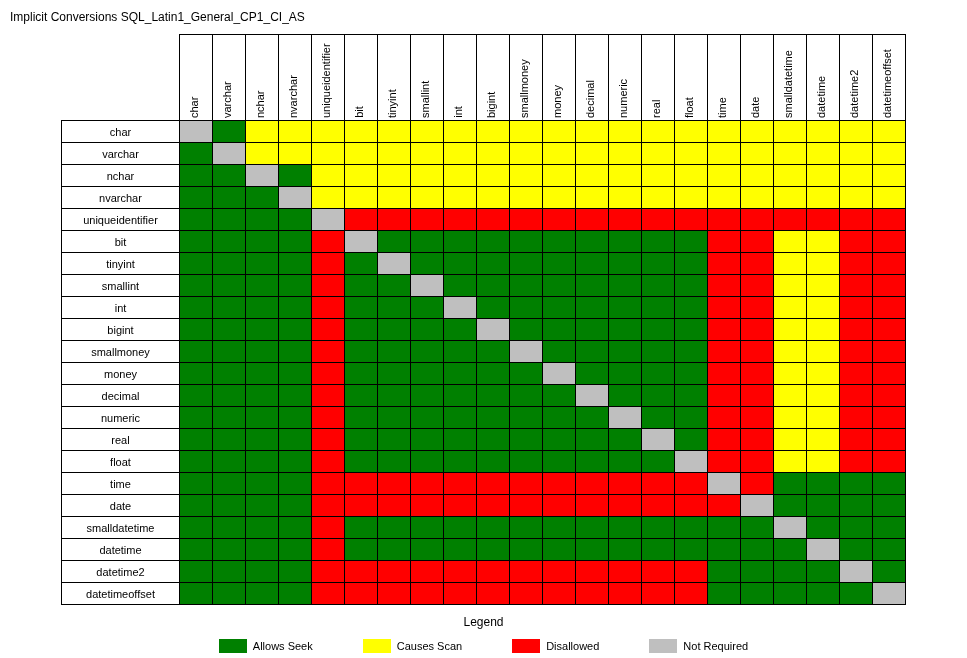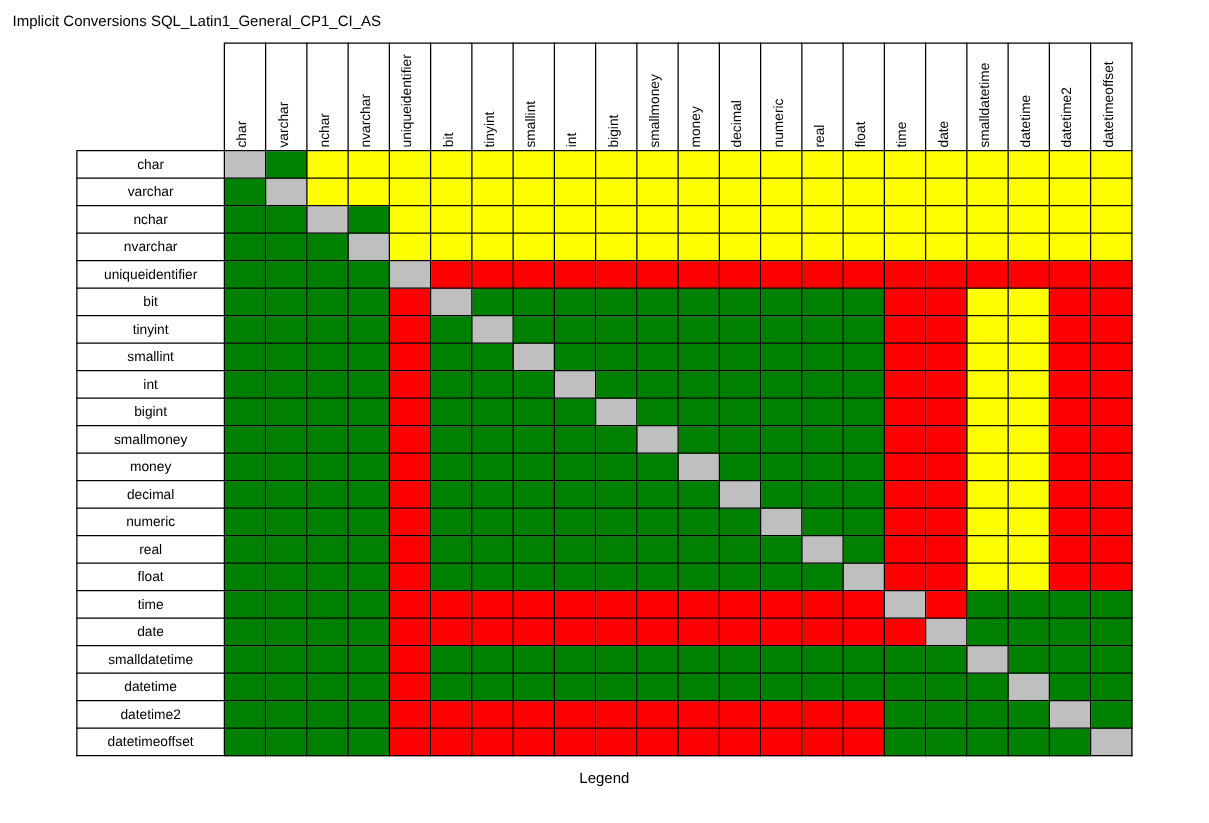--- a/index.html
+++ b/index.html
@@ -677,14 +677,32 @@
           <td class="cell c-K"></td>
           <td class="cell c-K"></td>
           <td class="cell c-K"></td>
           <td class="cell c-N"></td>
         </tr>
       </tbody>
   </table>
 
   <div class="legend">
     <div class="legend-title">Legend</div>
+    <div class="legend-row">
+      <div class="legend-item">
+        <span class="swatch c-K"></span>
+        <span>Allows Seek</span>
+      </div>
+      <div class="legend-item">
+        <span class="swatch c-S"></span>
+        <span>Causes Scan</span>
+      </div>
+      <div class="legend-item">
+        <span class="swatch c-D"></span>
+        <span>Disallowed</span>
+      </div>
+      <div class="legend-item">
+        <span class="swatch c-N"></span>
+        <span>Not Required</span>
+      </div>
+    </div>
   </div>
 </div>
 
 </body></html>

